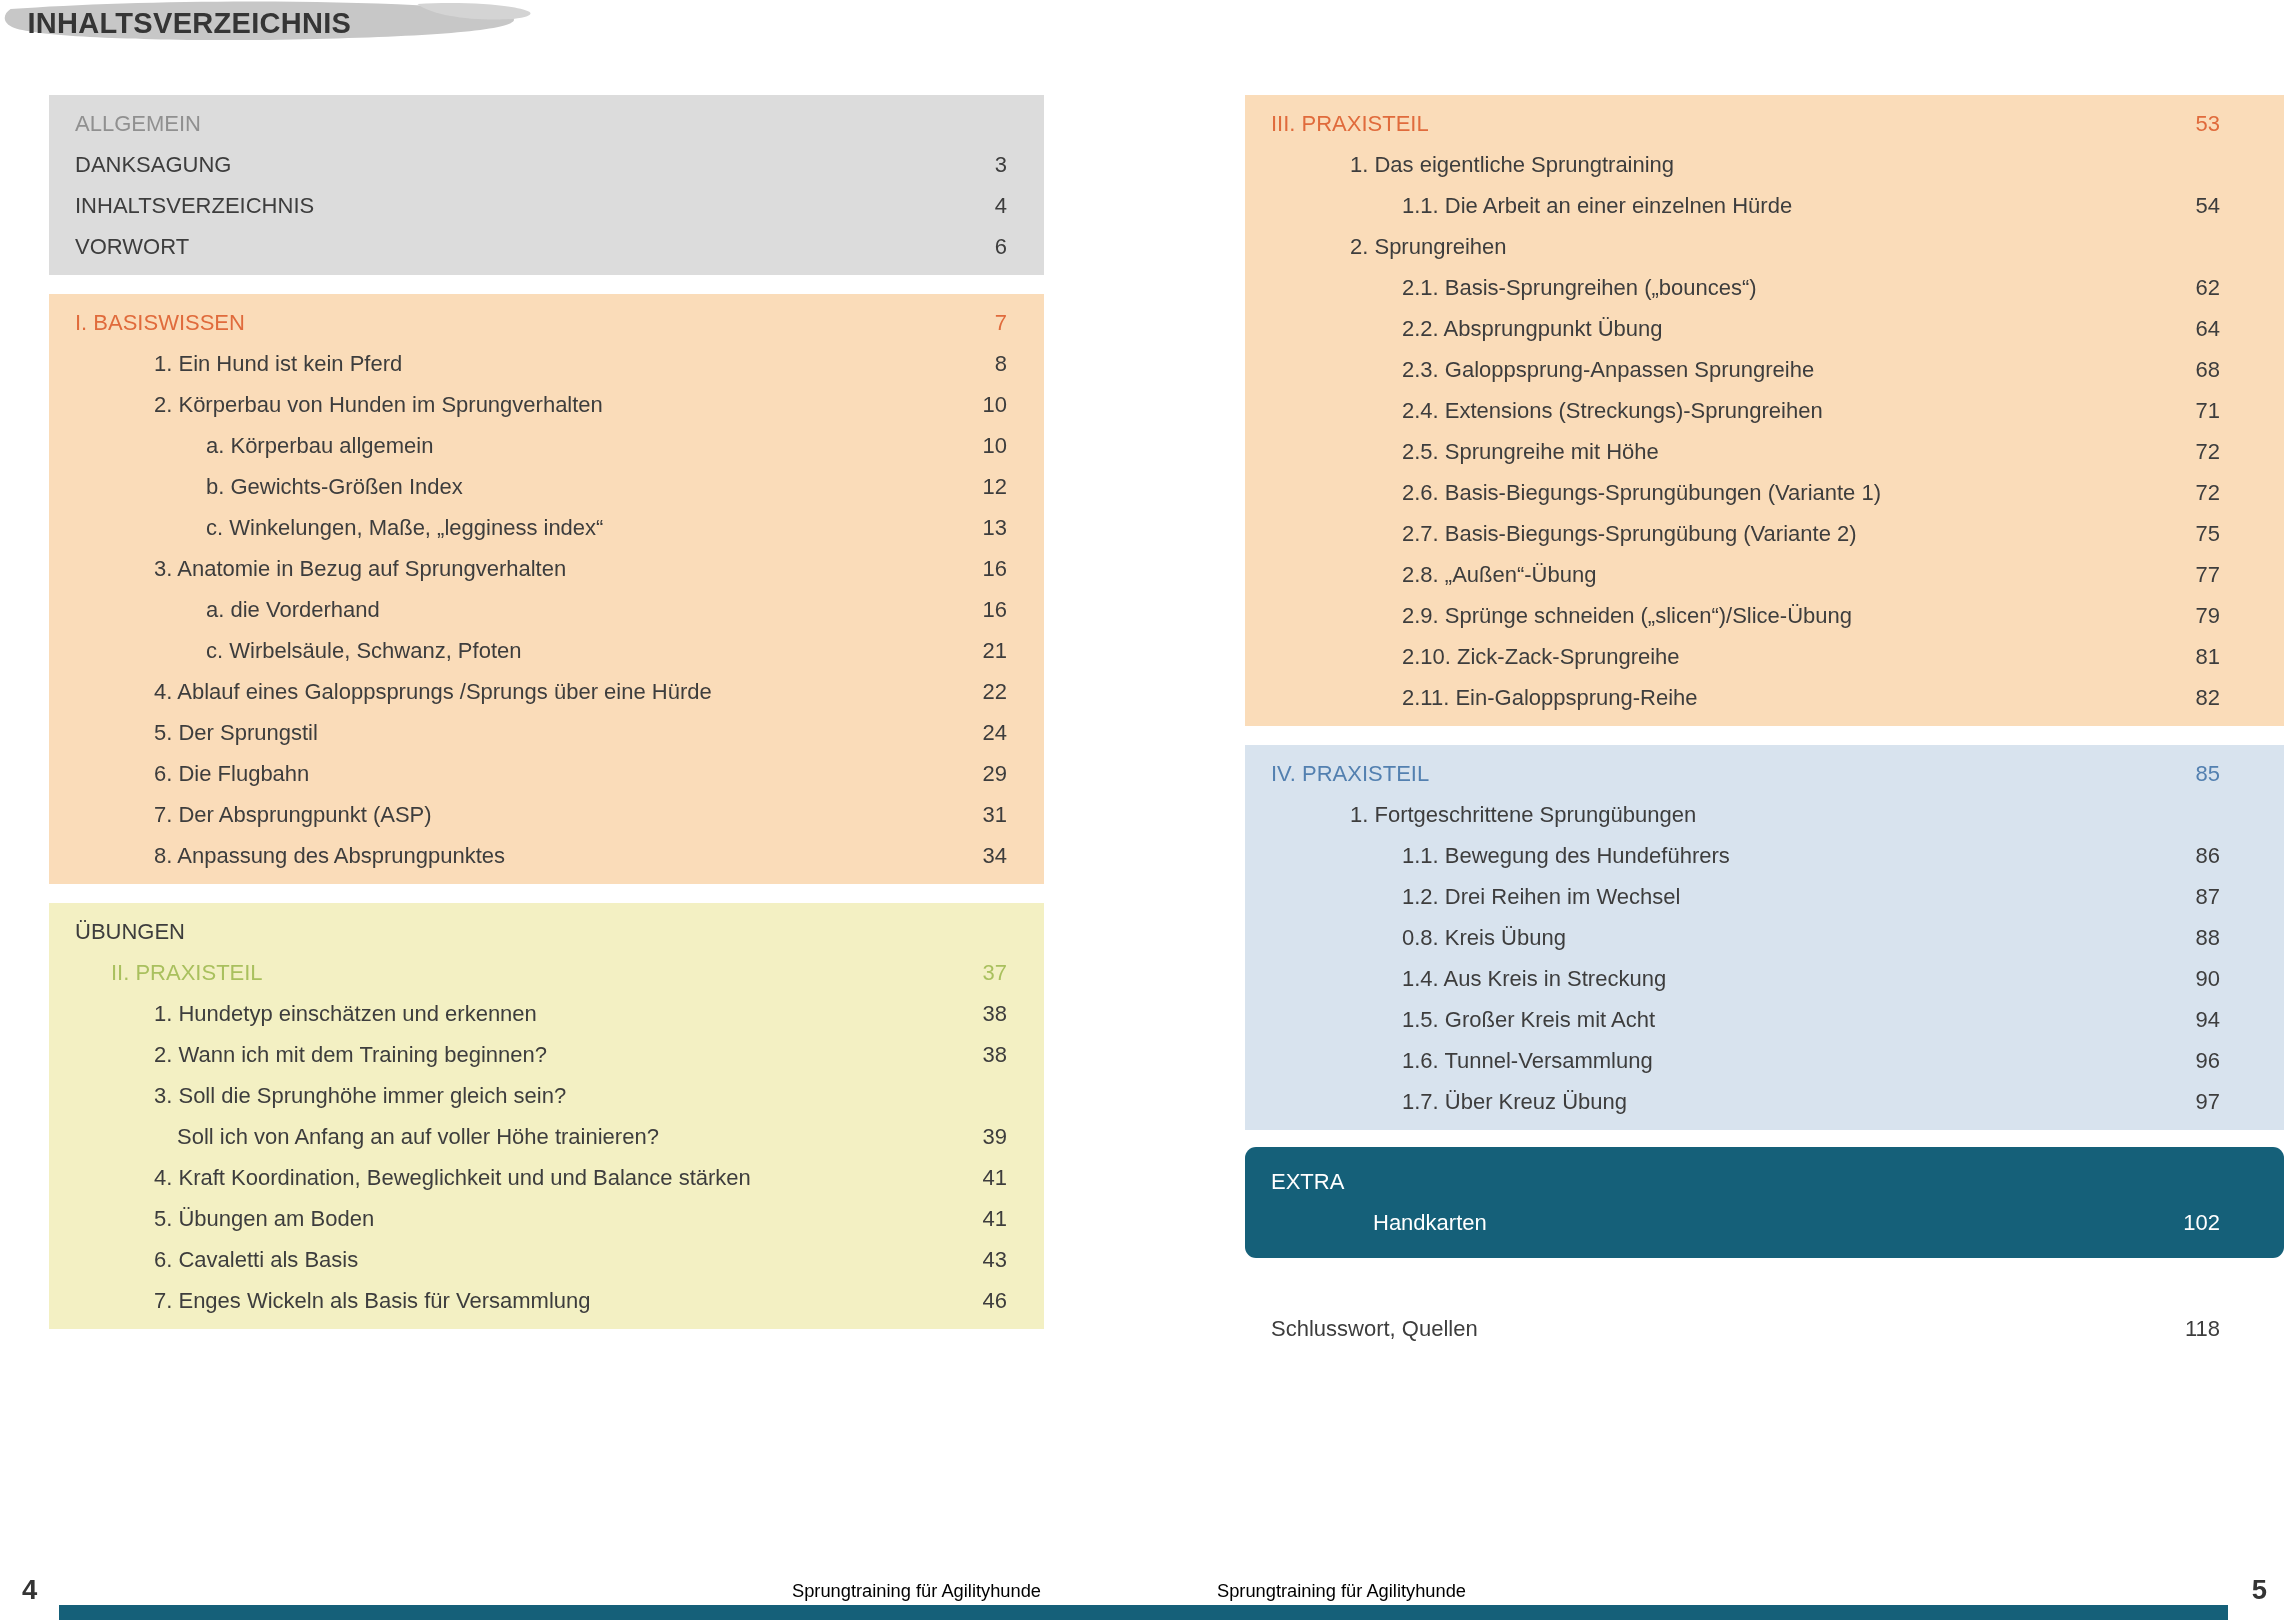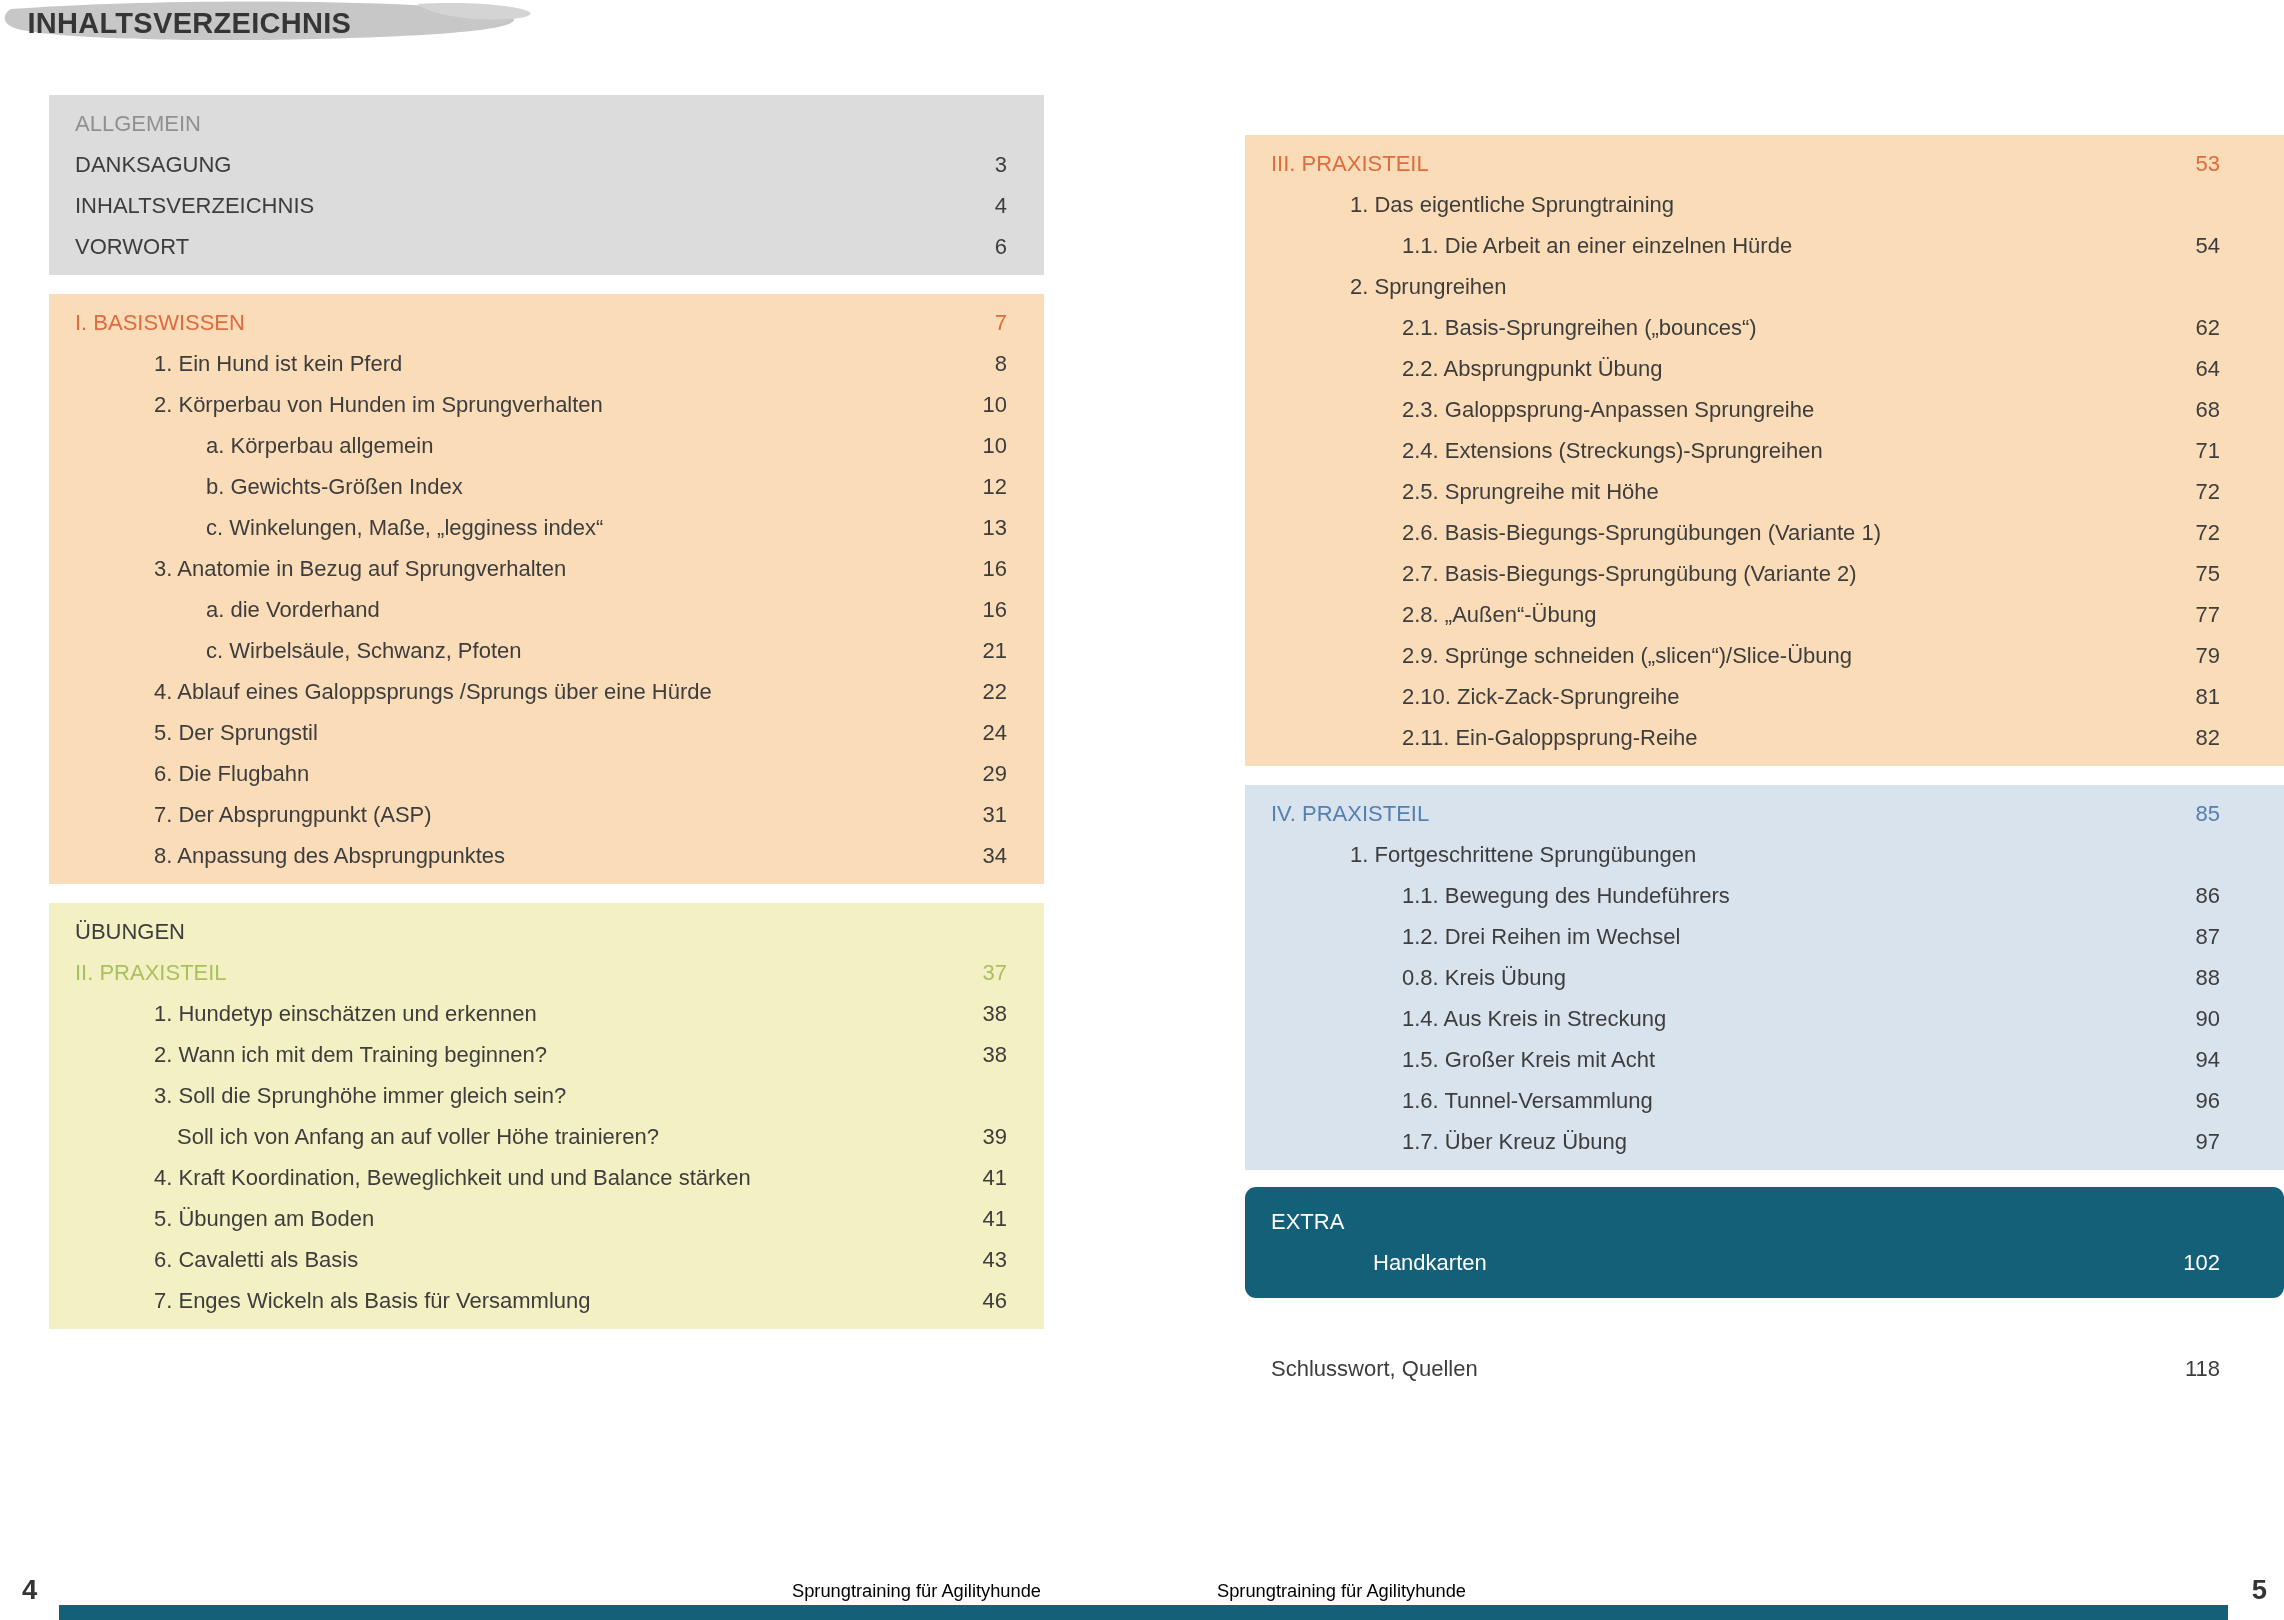--- a/index.html
+++ b/index.html
@@ -16,21 +16,21 @@
   .header { position: absolute; left: 0; top: 0; width: 588px; height: 59px; }
   .swoosh { position: absolute; left: 0; top: 0; }
   h1.page-title {
     position: absolute; left: 27.4px; top: 6.5px;
     font-size: 29px; font-weight: bold; color: #353535; letter-spacing: 0.3px;
   }
 
   
   .col { position: absolute; top: 95px; }
   .col-left  { left: 49px;   width: 995px; }
-  .col-right { left: 1245px; width: 1039px; margin-top: 40px; }
+  .col-right { left: 1245px; width: 1039px; }
 
   .block { margin-bottom: 19.6px; padding: 7.8px 0; }
   .block-gray   { background: var(--gray-block);   }
   .block-orange { background: var(--orange-block); }
   .block-yellow { background: var(--yellow-block); }
   .block-blue   { background: var(--blue-block);   margin-bottom: 17px; }
   .block-teal   { background: var(--teal-block);   padding: 14.4px 0; margin-bottom: 43px; border-radius: 11px; }
   .block-plain  { background: transparent; margin-bottom: 0; }
 
   .row { display: flex; align-items: baseline; font-size: 22px; line-height: 41px; }
@@ -39,21 +39,21 @@
   .row .pg { margin-left: auto; white-space: nowrap; }
   .row .txt { white-space: nowrap; }
 
   .ind-0   { padding-left: 26px; }
   .ind-1   { padding-left: 105px; }
   .ind-1_5 { padding-left: 128px; }
   .ind-2   { padding-left: 157px; }
 
   .v-heading-gray   { color: var(--gray-heading); }
   .v-heading-orange { color: var(--orange-heading); }
-  .v-heading-green  { color: var(--green-heading); }
+  .v-heading-green  { color: var(--green-heading); margin-left: 36px; }
   .v-heading-blue   { color: var(--blue-heading); }
   .v-white          { color: #ffffff; }
 
   
   .pagenum { position: absolute; font-size: 27.4px; font-weight: bold; color: #343434; bottom: 14.4px; }
   .pagenum-left  { left: 22px; }
   .pagenum-right { right: 17px; }
   .book-title { position: absolute; bottom: 18.3px; font-size: 18.3px; color: #000000; }
   .book-title-left  { left: 792px; }
   .book-title-right { left: 1217px; }

